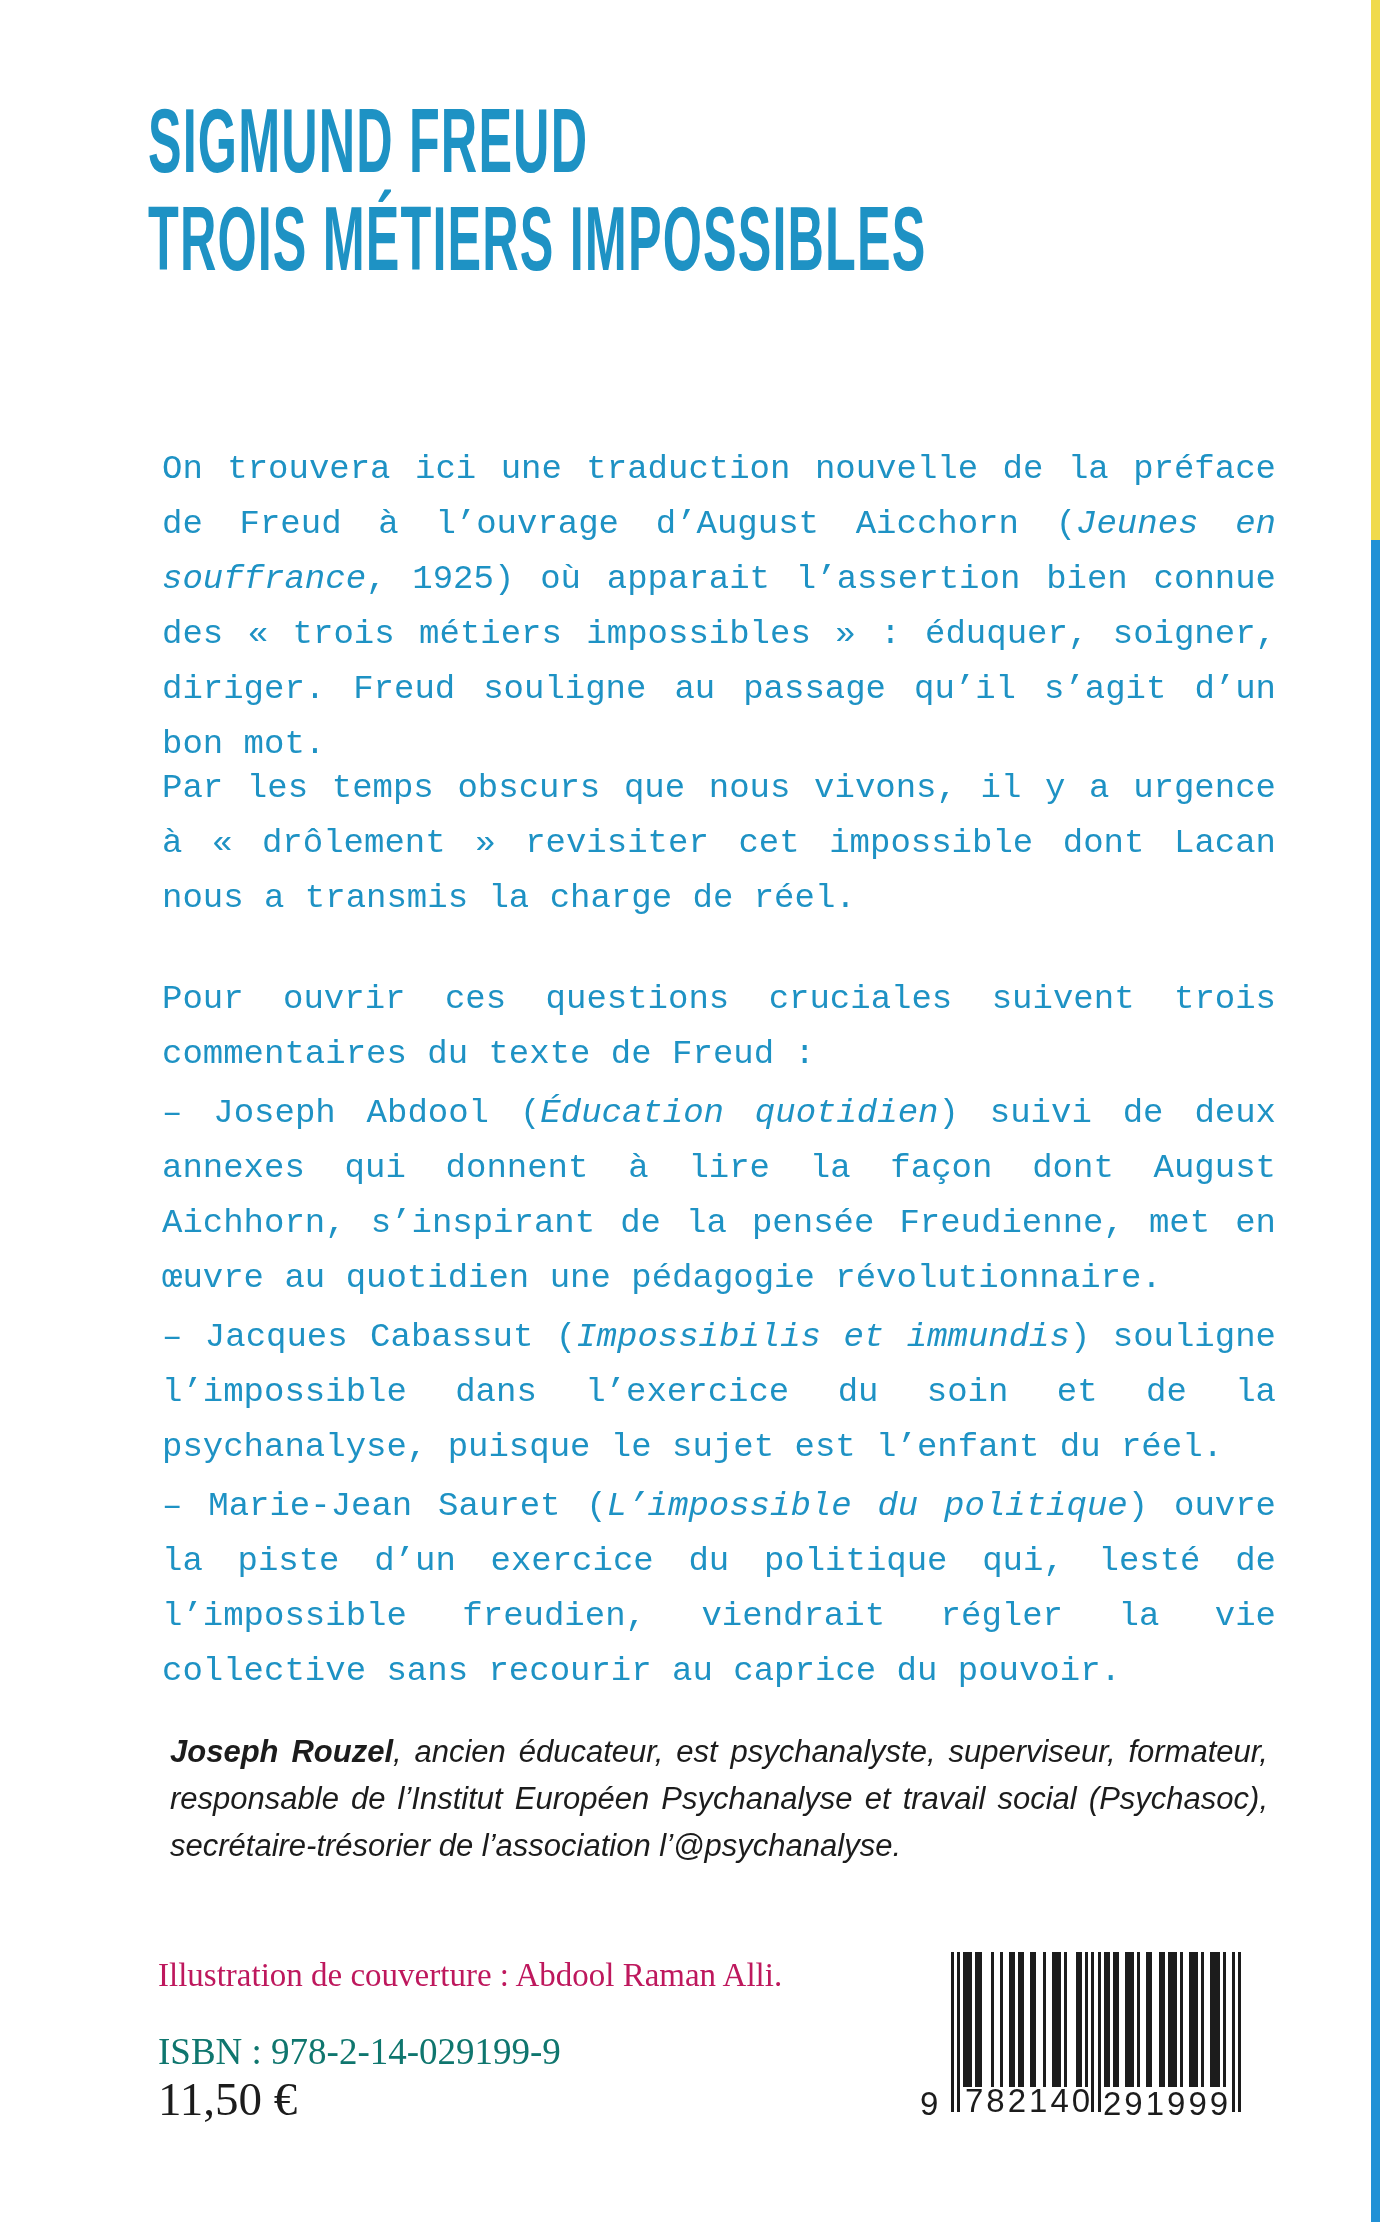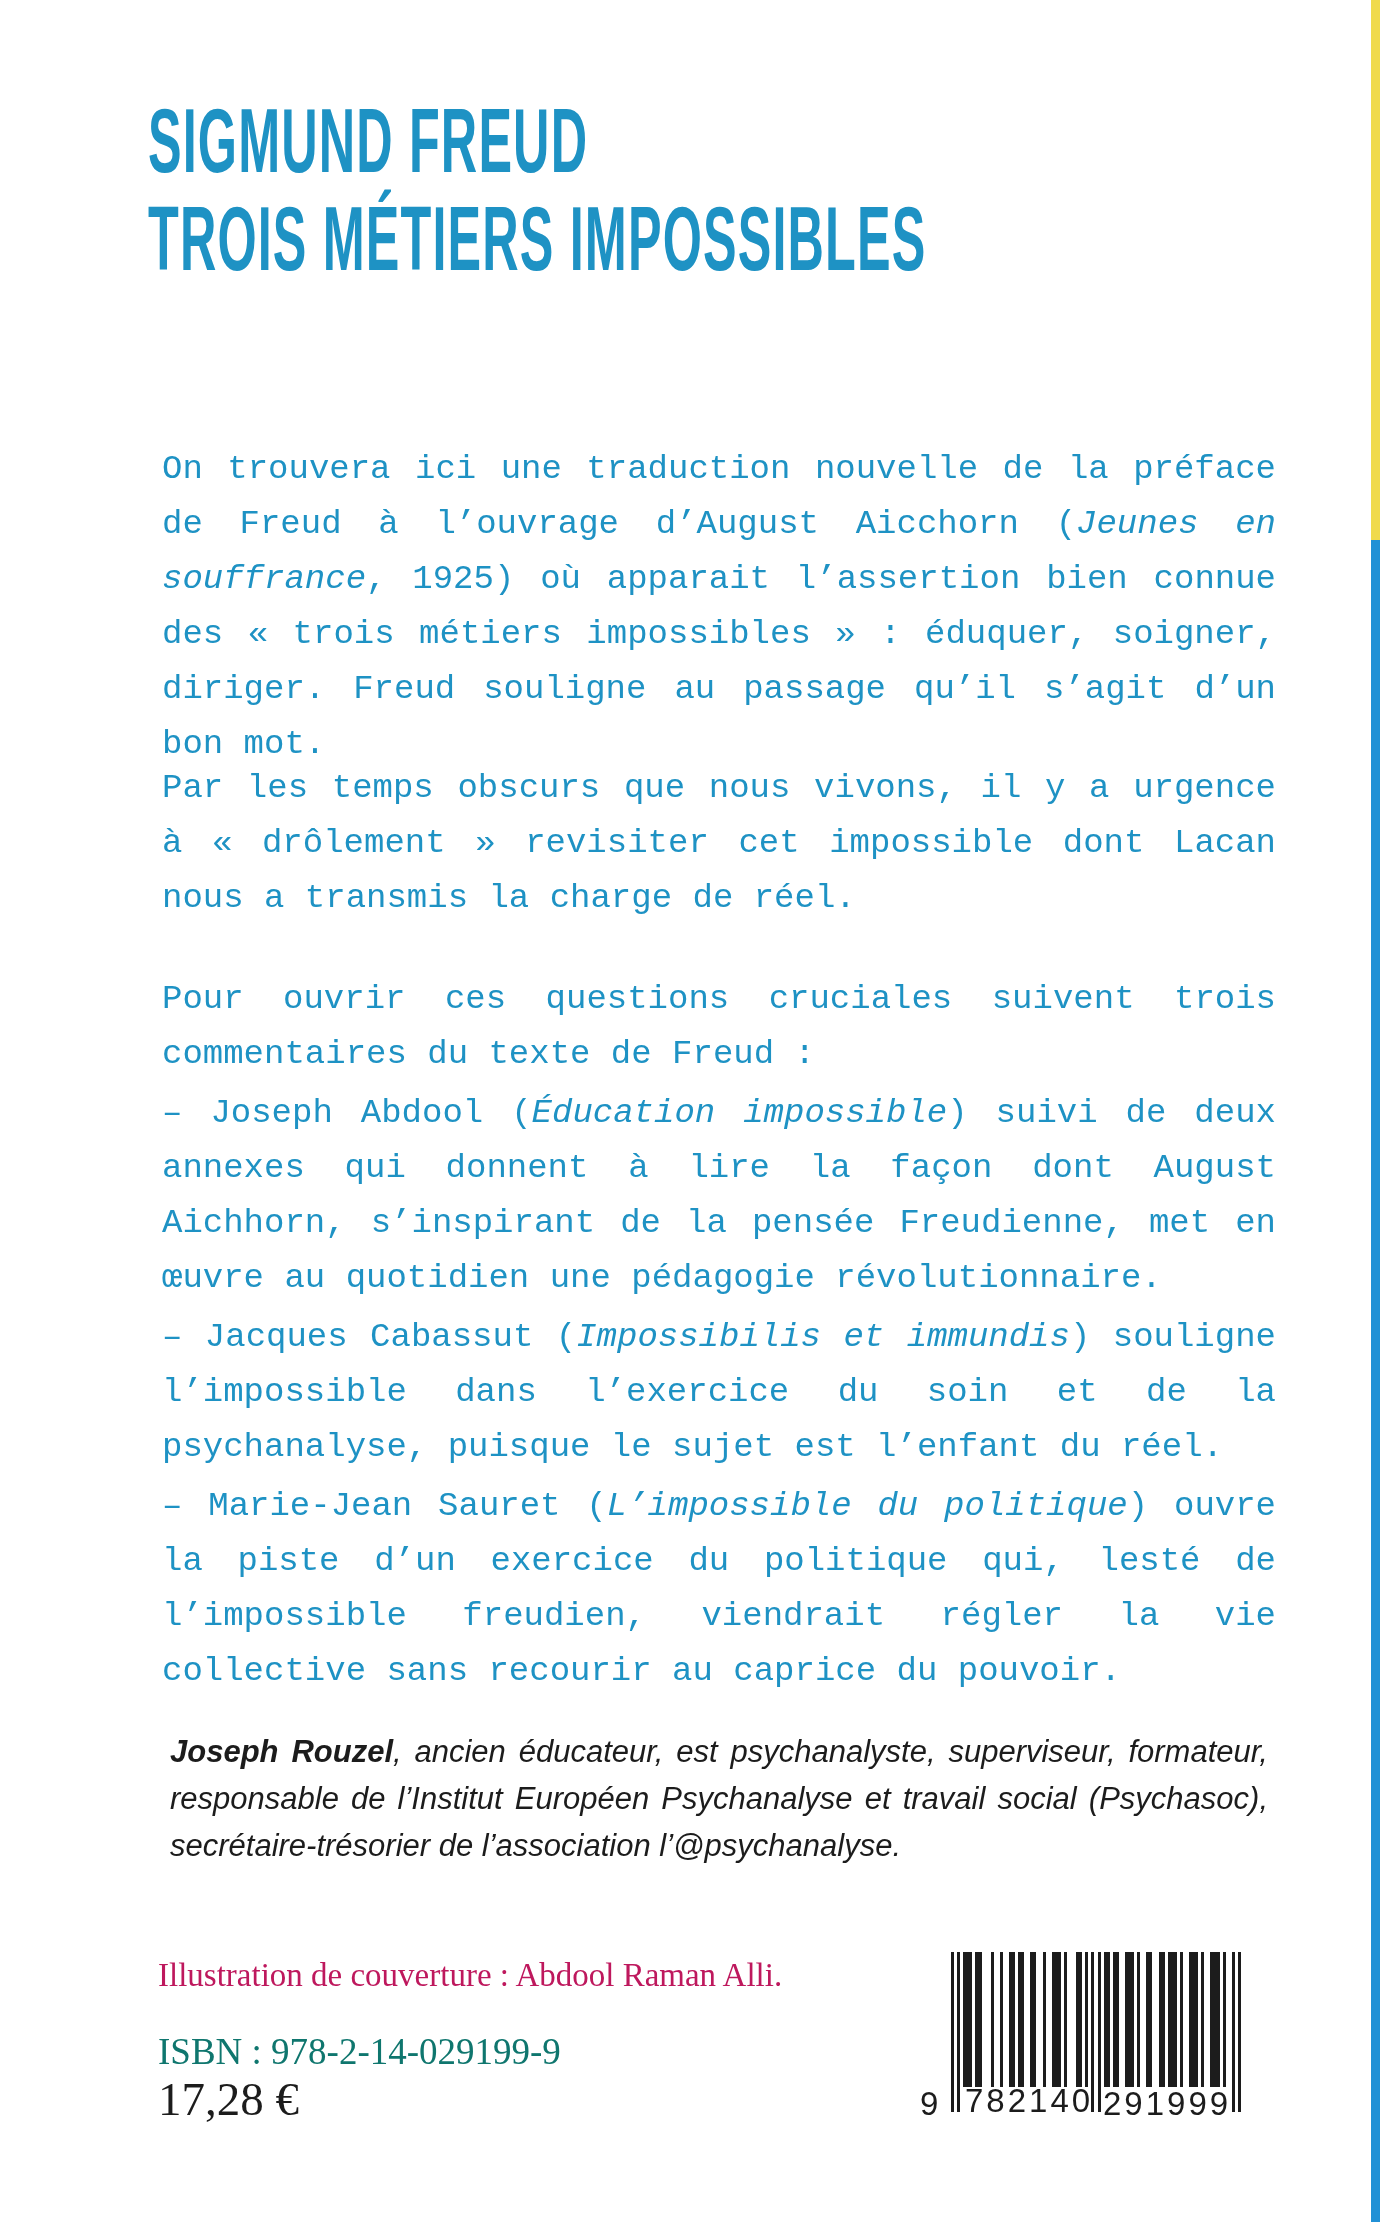--- a/index.html
+++ b/index.html
@@ -73,32 +73,32 @@
   <h2 class="h-title">TROIS MÉTIERS IMPOSSIBLES</h2>
 
   <div class="synopsis-block" id="block-0" style="top:438px">
       <p><span class="">On trouvera ici une traduction nouvelle de la préface de Freud à l’ouvrage d’August Aicchorn (</span><span class="seg-i ">Jeunes en souffrance</span><span class="">, 1925) où apparait l’assertion bien connue des « trois métiers impossibles » : éduquer, soigner, diriger. Freud souligne au passage qu’il s’agit d’un bon mot.</span></p>
     </div>
   <div class="synopsis-block" id="block-1" style="top:757px">
       <p><span class="">Par les temps obscurs que nous vivons, il y a urgence à « drôlement » revisiter cet impossible dont Lacan nous a transmis la charge de réel.</span></p>
     </div>
   <div class="synopsis-block" id="block-2" style="top:968px">
       <p><span class="">Pour ouvrir ces questions cruciales suivent trois commentaires du texte de Freud :</span></p>
-      <p><span class="">– Joseph Abdool (</span><span class="seg-i ">Éducation impossible</span><span class="">) suivi de deux annexes qui donnent à lire la façon dont August Aichhorn, s’inspirant de la pensée Freudienne, met en œuvre au quotidien une pédagogie révolutionnaire.</span></p>
+      <p><span class="">– Joseph Abdool (</span><span class="seg-i ">Éducation quotidien</span><span class="">) suivi de deux annexes qui donnent à lire la façon dont August Aichhorn, s’inspirant de la pensée Freudienne, met en œuvre au quotidien une pédagogie révolutionnaire.</span></p>
       <p><span class="">– Jacques Cabassut (</span><span class="seg-i ">Impossibilis et immundis</span><span class="">) souligne l’impossible dans l’exercice du soin et de la psychanalyse, puisque le sujet est l’enfant du réel.</span></p>
       <p><span class="">– Marie-Jean Sauret (</span><span class="seg-i ">L’impossible du politique</span><span class="">) ouvre la piste d’un exercice du politique qui, lesté de l’impossible freudien, viendrait régler la vie collective sans recourir au caprice du pouvoir.</span></p>
     </div>
 
   <div class="bio-block" id="bio">
       <p><span class="seg-b">Joseph Rouzel</span><span class="">, ancien éducateur, est psychanalyste, superviseur, formateur, responsable de l’Institut Européen Psychanalyse et travail social (Psychasoc), secrétaire-trésorier de l’association l’@psychanalyse.</span></p>
     </div>
 
   <div class="credit-line">Illustration de couverture : Abdool Raman Alli.</div>
   <div class="isbn-line">ISBN : 978-2-14-029199-9</div>
-  <div class="price-line">17,28 €</div>
+  <div class="price-line">11,50 €</div>
 
   <div class="barcode">
     <div id="bars">
         <div class="bar tall" style="left: 0px; width: 3.05263px;"></div>
         <div class="bar tall" style="left: 6.10526px; width: 3.05263px;"></div>
         <div class="bar" style="left: 12.2105px; width: 9.15789px;"></div>
         <div class="bar" style="left: 24.4211px; width: 6.10526px;"></div>
         <div class="bar" style="left: 39.6842px; width: 3.05263px;"></div>
         <div class="bar" style="left: 48.8421px; width: 3.05263px;"></div>
         <div class="bar" style="left: 58px; width: 6.10526px;"></div>

